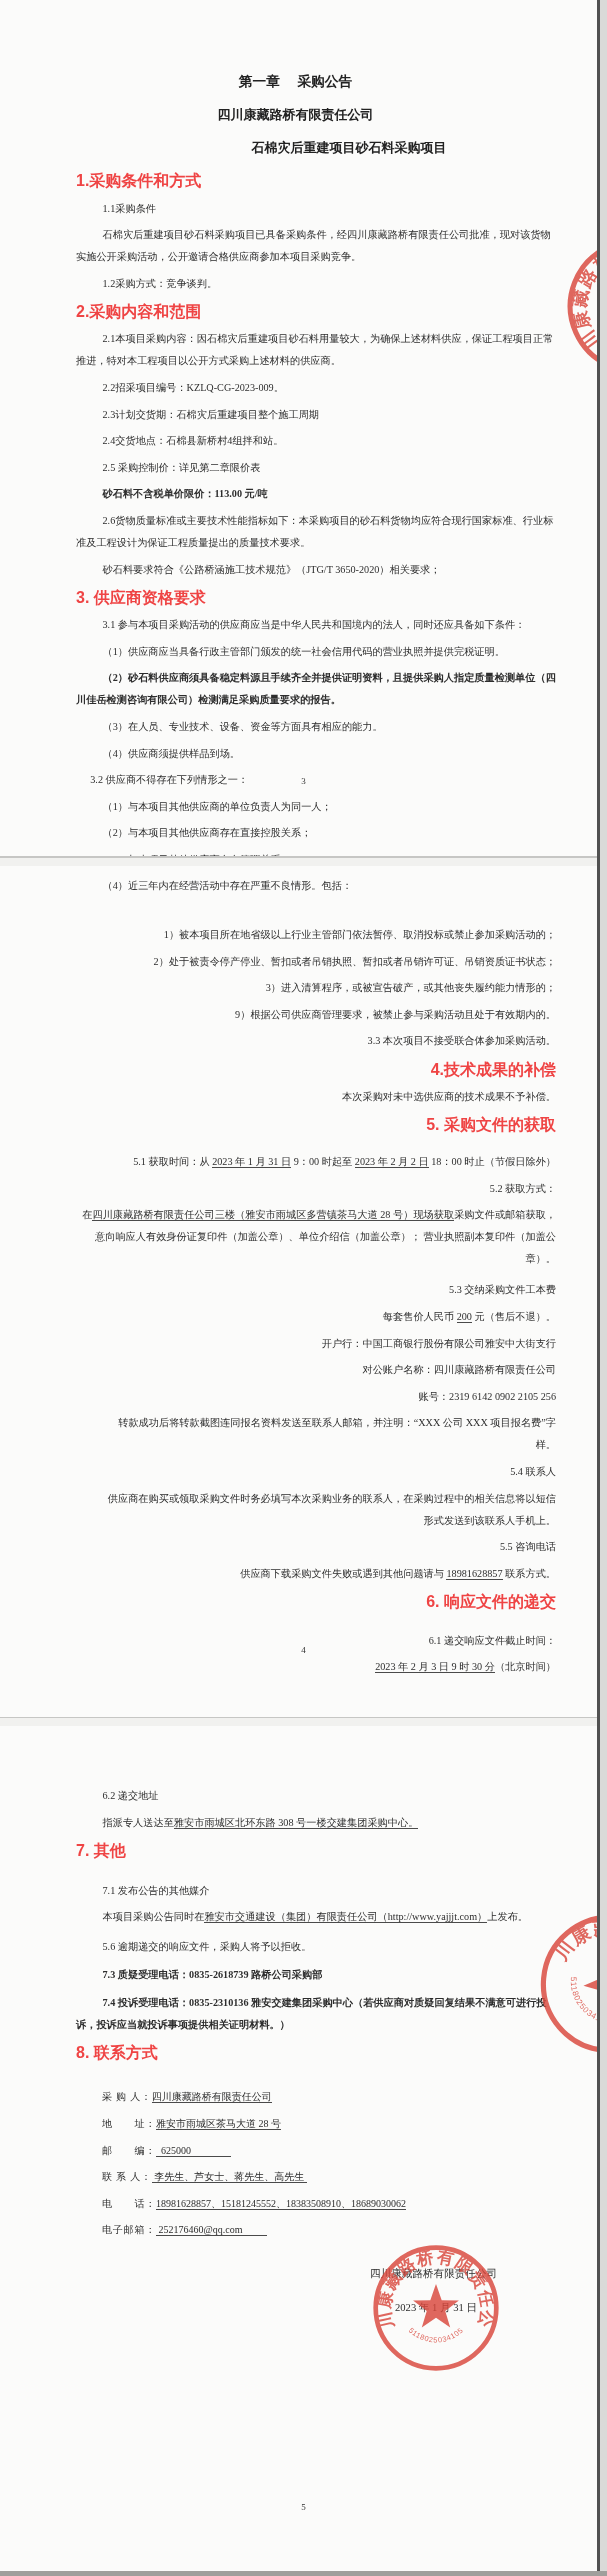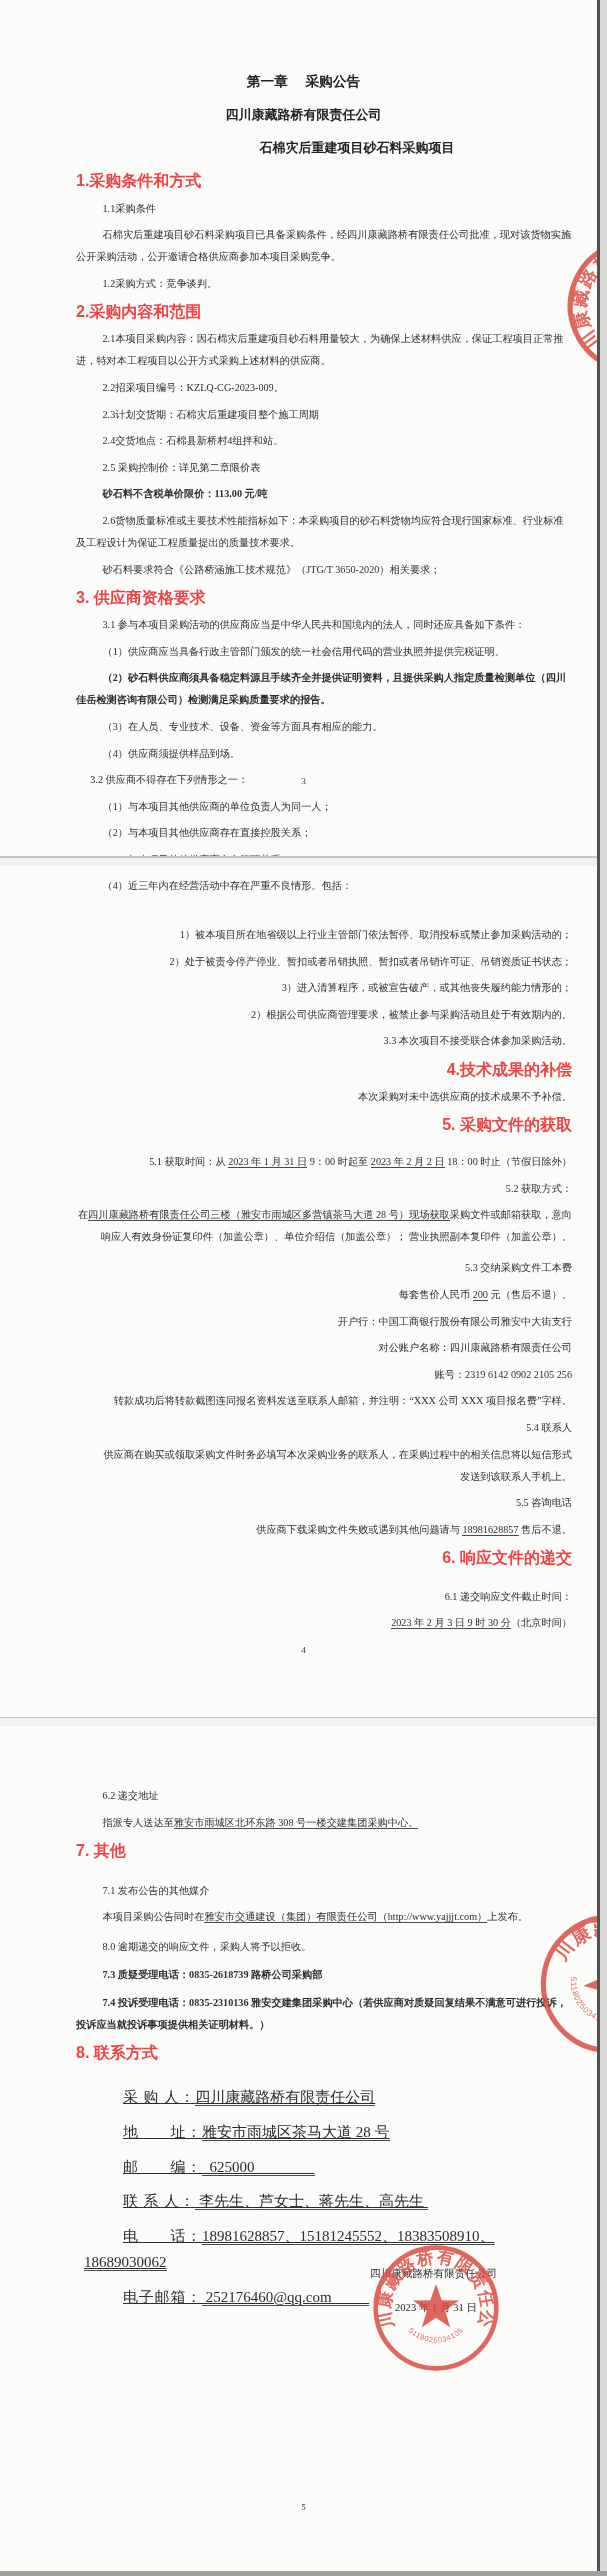--- a/index.html
+++ b/index.html
@@ -2,21 +2,21 @@
 <html style="font-size:12px"><head>
 <meta charset="utf-8">
 <style>
   html,body{margin:0;padding:0;background:#ffffff;}
   #doc{
     position:relative;width:607px;height:2576px;margin:0;
     background:#fbfbfa;overflow:hidden;color:#2d2d2d;
     font-family:"Liberation Serif","DejaVu Serif",serif;
   }
   .page{position:absolute;left:0;width:607px;}
-  .inner{padding-left:76px;padding-right:35px;box-sizing:border-box;}
+  .inner{padding-left:76px;padding-right:51px;box-sizing:border-box;}
   .doc-title{
     text-align:center;font-family:"Liberation Sans","DejaVu Sans",sans-serif;
     font-weight:bold;font-size:13.7px;line-height:33px;margin:0 -35px 0 -76px;
     white-space:pre-wrap;color:#222;
   }
   .h{
     font-family:"Liberation Sans","DejaVu Sans",sans-serif;font-weight:bold;
     font-size:16px;line-height:23px;margin:5.3px 0 5.3px;color:#ef4444;
   }
   .p{font-size:10.2px;line-height:22px;margin:0 0 4.6px;}
@@ -24,21 +24,21 @@
   .ind1{text-indent:1.4em;}
   .b{font-weight:bold;}
   .u{border-bottom:0.8px solid #4a4a4a;}
   .pageno{position:absolute;left:0;width:100%;text-align:center;font-size:9px;color:#333;}
   .gap-line{position:absolute;left:0;width:100%;height:1.5px;background:#c6c6c4;}
   .gap-band{position:absolute;left:0;width:100%;height:7.6px;background:#f1f1ef;}
   .edge-dark{position:absolute;top:0;left:597px;width:3px;height:2576px;background:#515151;}
   .edge-light{position:absolute;top:0;left:600px;width:7.6px;height:2576px;background:#dadad8;}
   .edge-bottom{position:absolute;left:0;top:2571px;width:607px;height:4.6px;background:#9f9f9c;}
   .stamp{position:absolute;opacity:0.82;}
-  .contact-row{font-size:15px;line-height:26.6px;margin:8px;text-indent:2.6em;white-space:pre-wrap;text-decoration:underline;}
+  .contact-row{font-size:10px;line-height:26.6px;margin:0;text-indent:2.6em;white-space:pre-wrap;}
   .sig{position:absolute;font-size:10.6px;color:#2d2d2d;}
   .sp1{letter-spacing:0.8px;}
 </style>
 </head>
 <body>
 
 <div id="doc">
 
   <div class="page" style="top:0;height:856px;">
     <div class="inner" style="padding-top:65px;">
@@ -74,56 +74,56 @@
   </div>
 
   <div class="gap-line" style="top:856px;"></div>
   <div class="gap-band" style="top:858px;"></div>
 
   <div class="page" style="top:865px;height:851px;">
     <div class="inner" style="padding-top:59px;text-align:right;">
       <p class="p ind1">1）被本项目所在地省级以上行业主管部门依法暂停、取消投标或禁止参加采购活动的；</p>
       <p class="p ind1">2）处于被责令停产停业、暂扣或者吊销执照、暂扣或者吊销许可证、吊销资质证书状态；</p>
       <p class="p ind1">3）进入清算程序，或被宣告破产，或其他丧失履约能力情形的；</p>
-      <p class="p ind1">2）根据公司供应商管理要求，被禁止参与采购活动且处于有效期内的。</p>
+      <p class="p ind1">9）根据公司供应商管理要求，被禁止参与采购活动且处于有效期内的。</p>
       <p class="p ind1">3.3 本次项目不接受联合体参加采购活动。</p>
       <div class="h">4.技术成果的补偿</div>
       <p class="p ind1">本次采购对未中选供应商的技术成果不予补偿。</p>
       <div class="h" style="margin-bottom:15px;">5. 采购文件的获取</div>
       <p class="p ind"><span>5.1 获取时间：从 </span><span class="u">2023 年 1 月 31 日</span><span> 9：00 时起至 </span><span class="u">2023 年 2 月 2 日</span><span> 18：00 时止（节假日除外）</span></p>
       <p class="p ind">5.2 获取方式：</p>
       <p class="p"><span>在</span><span class="u">四川康藏路桥有限责任公司三楼（雅安市雨城区多营镇茶马大道 28 号）现场获取</span><span>采购文件或邮箱获取，意向响应人有效身份证复印件（加盖公章）、单位介绍信（加盖公章）； 营业执照副本复印件（加盖公章）。</span></p>
       <p class="p ind" style="margin-top:9px;">5.3 交纳采购文件工本费</p>
       <p class="p ind"><span>每套售价人民币 </span><span class="u">200</span><span> 元（售后不退）。</span></p>
       <p class="p ind">开户行：中国工商银行股份有限公司雅安中大街支行</p>
       <p class="p ind">对公账户名称：四川康藏路桥有限责任公司</p>
       <p class="p ind">账号：2319 6142 0902 2105 256</p>
       <p class="p ind">转款成功后将转款截图连同报名资料发送至联系人邮箱，并注明：“XXX 公司 XXX 项目报名费”字样。</p>
       <p class="p ind">5.4 联系人</p>
       <p class="p ind">供应商在购买或领取采购文件时务必填写本次采购业务的联系人，在采购过程中的相关信息将以短信形式发送到该联系人手机上。</p>
       <p class="p ind">5.5 咨询电话</p>
-      <p class="p ind"><span>供应商下载采购文件失败或遇到其他问题请与 </span><span class="u">18981628857</span><span> 售后不退。</span></p>
+      <p class="p ind"><span>供应商下载采购文件失败或遇到其他问题请与 </span><span class="u">18981628857</span><span> 联系方式。</span></p>
       <div class="h" style="margin-bottom:16.7px;">6. 响应文件的递交</div>
       <p class="p ind">6.1 递交响应文件截止时间：</p>
       <p class="p ind1"><span class="u">2023 年 2 月 3 日 9 时 30 分</span><span>（北京时间）</span></p>
     </div>
     <div class="pageno" style="top:780px;">4</div>
   </div>
 
   <div class="gap-line" style="top:1717px;"></div>
   <div class="gap-band" style="top:1718px;"></div>
 
   <div class="page" style="top:1726px;height:850px;">
     <div class="inner" style="padding-top:59px;">
       <p class="p ind">6.2 递交地址</p>
       <p class="p ind"><span>指派专人送达至</span><span class="u">雅安市雨城区北环东路 308 号一楼交建集团采购中心。</span></p>
       <div class="h" style="margin-bottom:18px;">7. 其他</div>
       <p class="p ind">7.1 发布公告的其他媒介</p>
       <p class="p ind"><span>本项目采购公告同时在</span><span class="u">雅安市交通建设（集团）有限责任公司（http://www.yajjjt.com）</span><span>上发布。</span></p>
-      <p class="p ind" style="margin-top:7.6px;">8.0 逾期递交的响应文件，采购人将予以拒收。</p>
+      <p class="p ind" style="margin-top:7.6px;">5.6 逾期递交的响应文件，采购人将予以拒收。</p>
       <p class="p ind b" style="margin-top:6px;">7.3 质疑受理电话：0835-2618739 路桥公司采购部</p>
       <p class="p ind b" style="margin-top:6px;">7.4 投诉受理电话：0835-2310136 雅安交建集团采购中心（若供应商对质疑回复结果不满意可进行投诉，投诉应当就投诉事项提供相关证明材料。）</p>
       <div class="h" style="margin-bottom:20px;">8. 联系方式</div>
       <p class="contact-row"><span class="sp1">采 购 人：</span><span class="u">四川康藏路桥有限责任公司</span></p>
       <p class="contact-row"><span class="sp1">地　　址：</span><span class="u">雅安市雨城区茶马大道 28 号</span></p>
       <p class="contact-row"><span class="sp1">邮　　编：</span><span class="u">  625000                </span></p>
       <p class="contact-row"><span class="sp1">联 系 人：</span><span class="u"> 李先生、芦女士、蒋先生、高先生 </span></p>
       <p class="contact-row"><span class="sp1">电　　话：</span><span class="u">18981628857、15181245552、18383508910、18689030062</span></p>
       <p class="contact-row"><span class="sp1">电子邮箱：</span><span class="u"> 252176460@qq.com          </span></p>
     </div>

